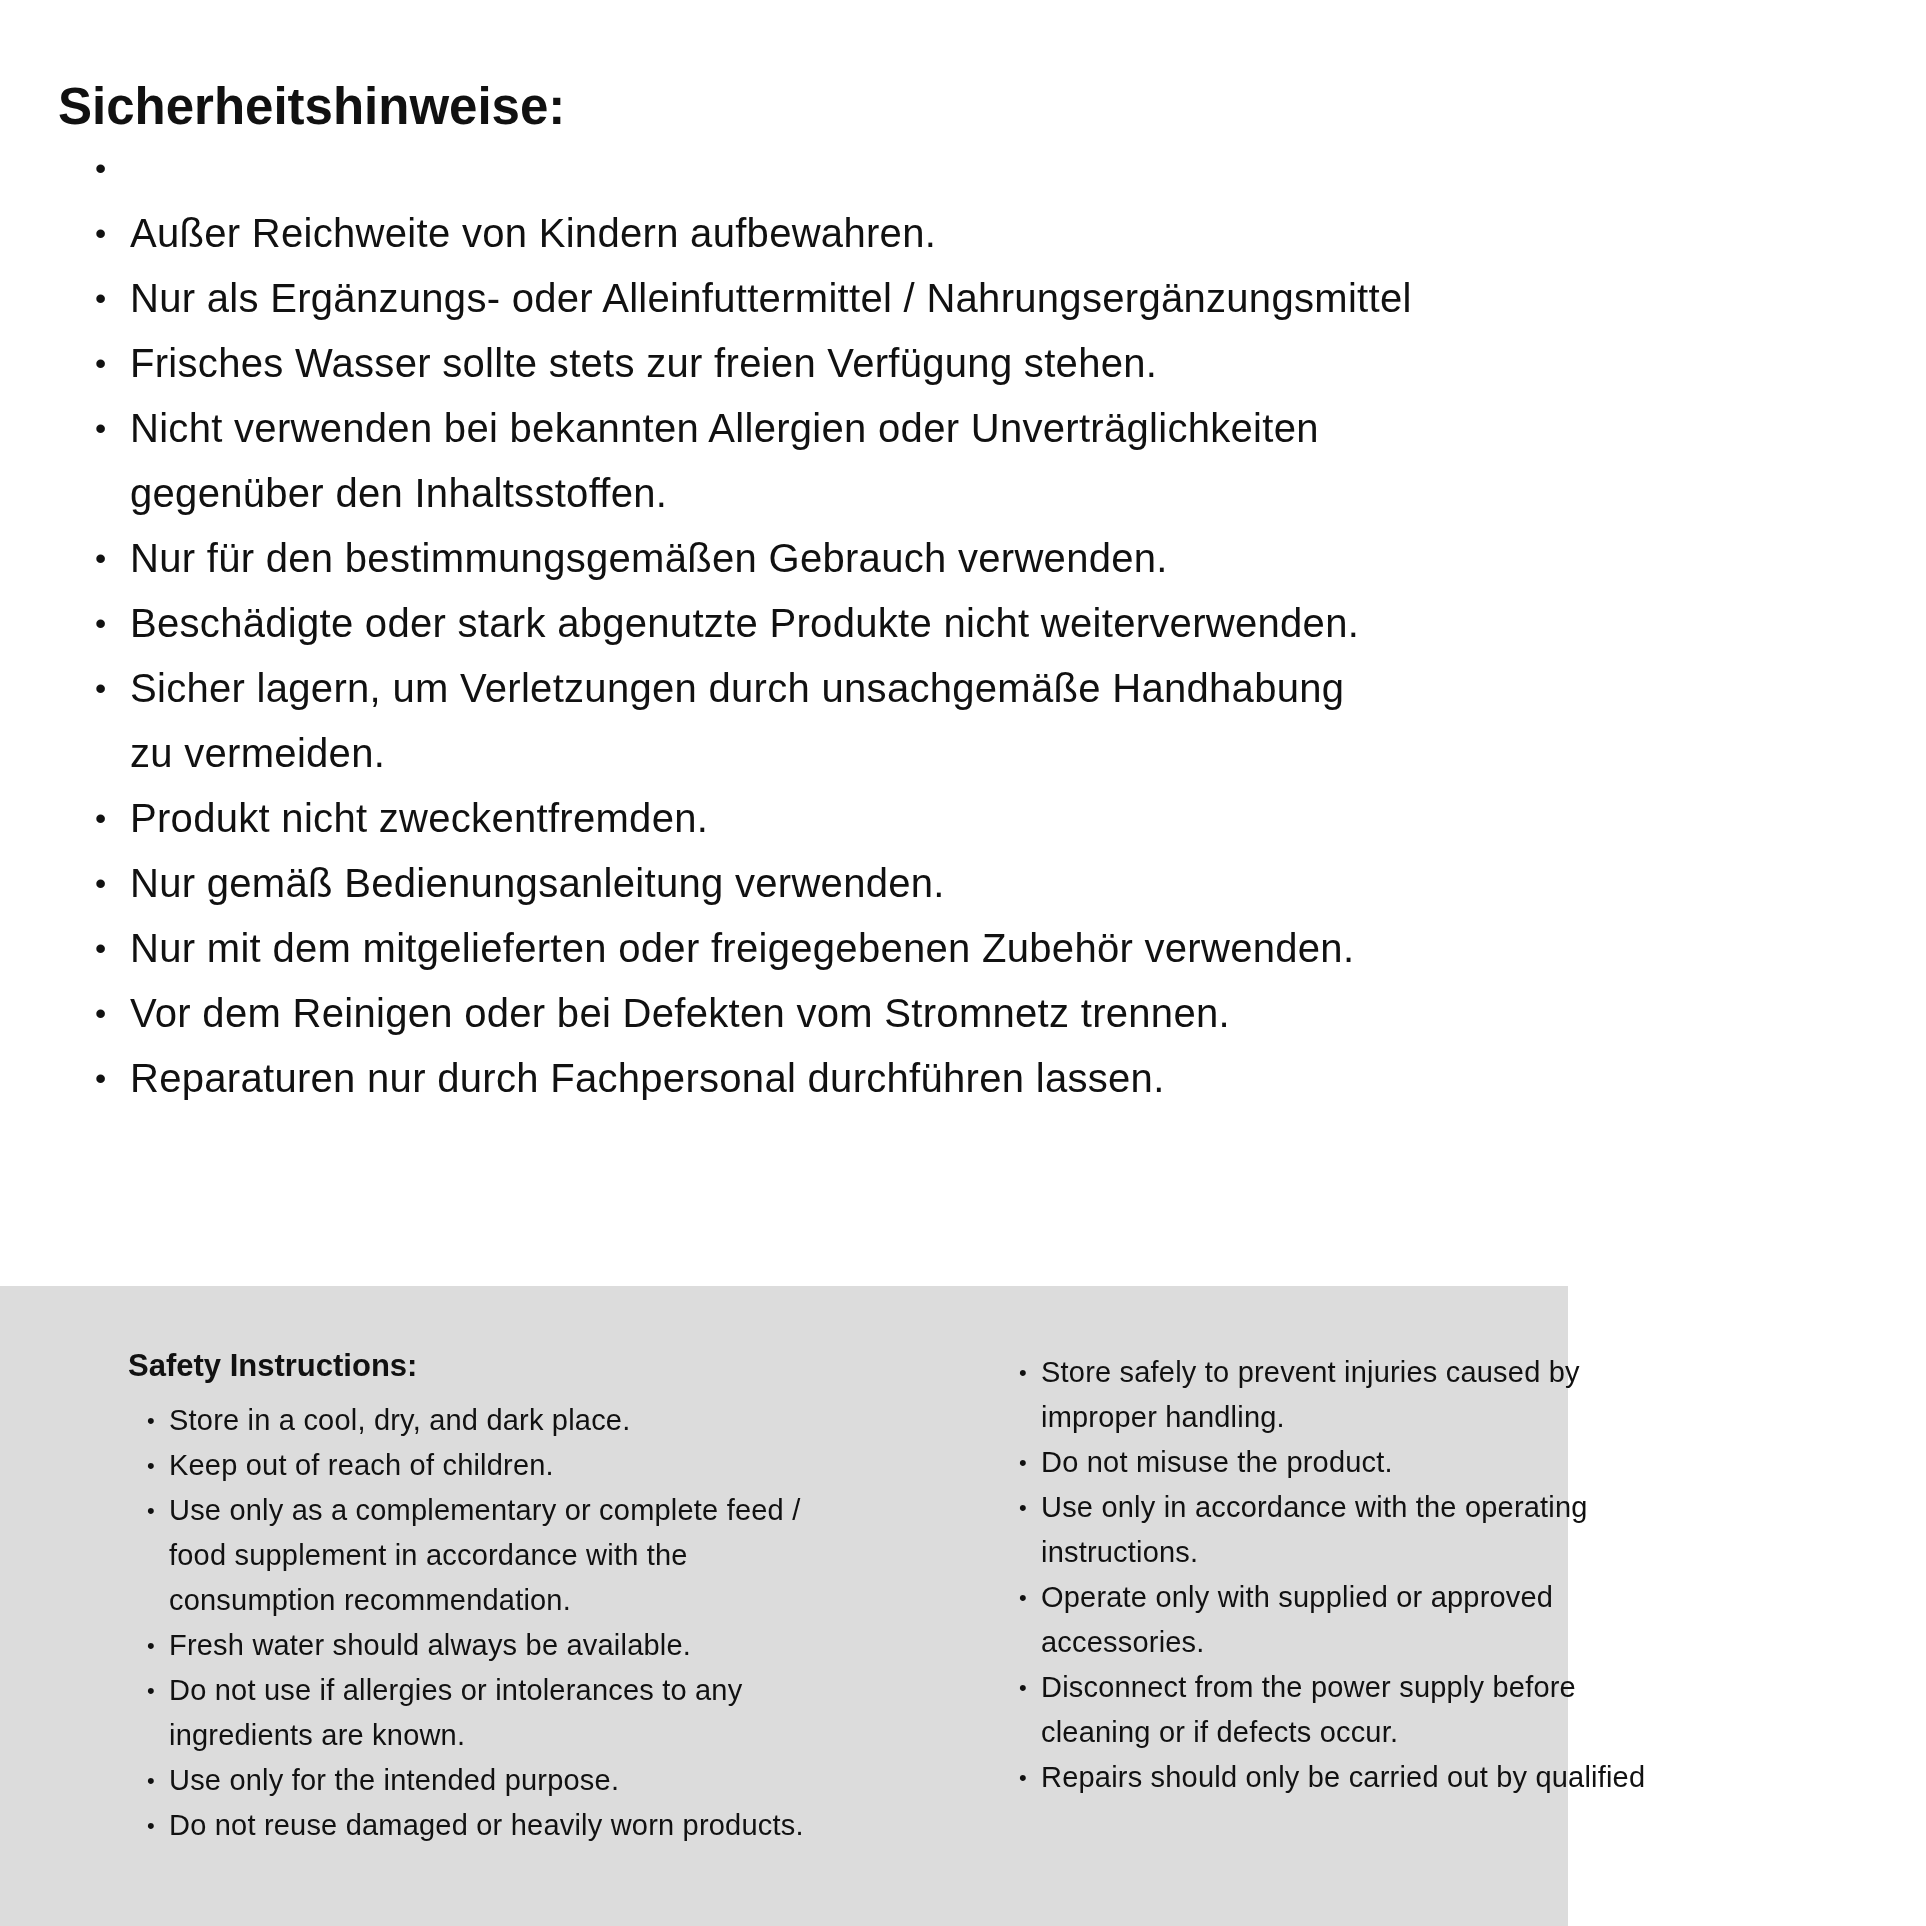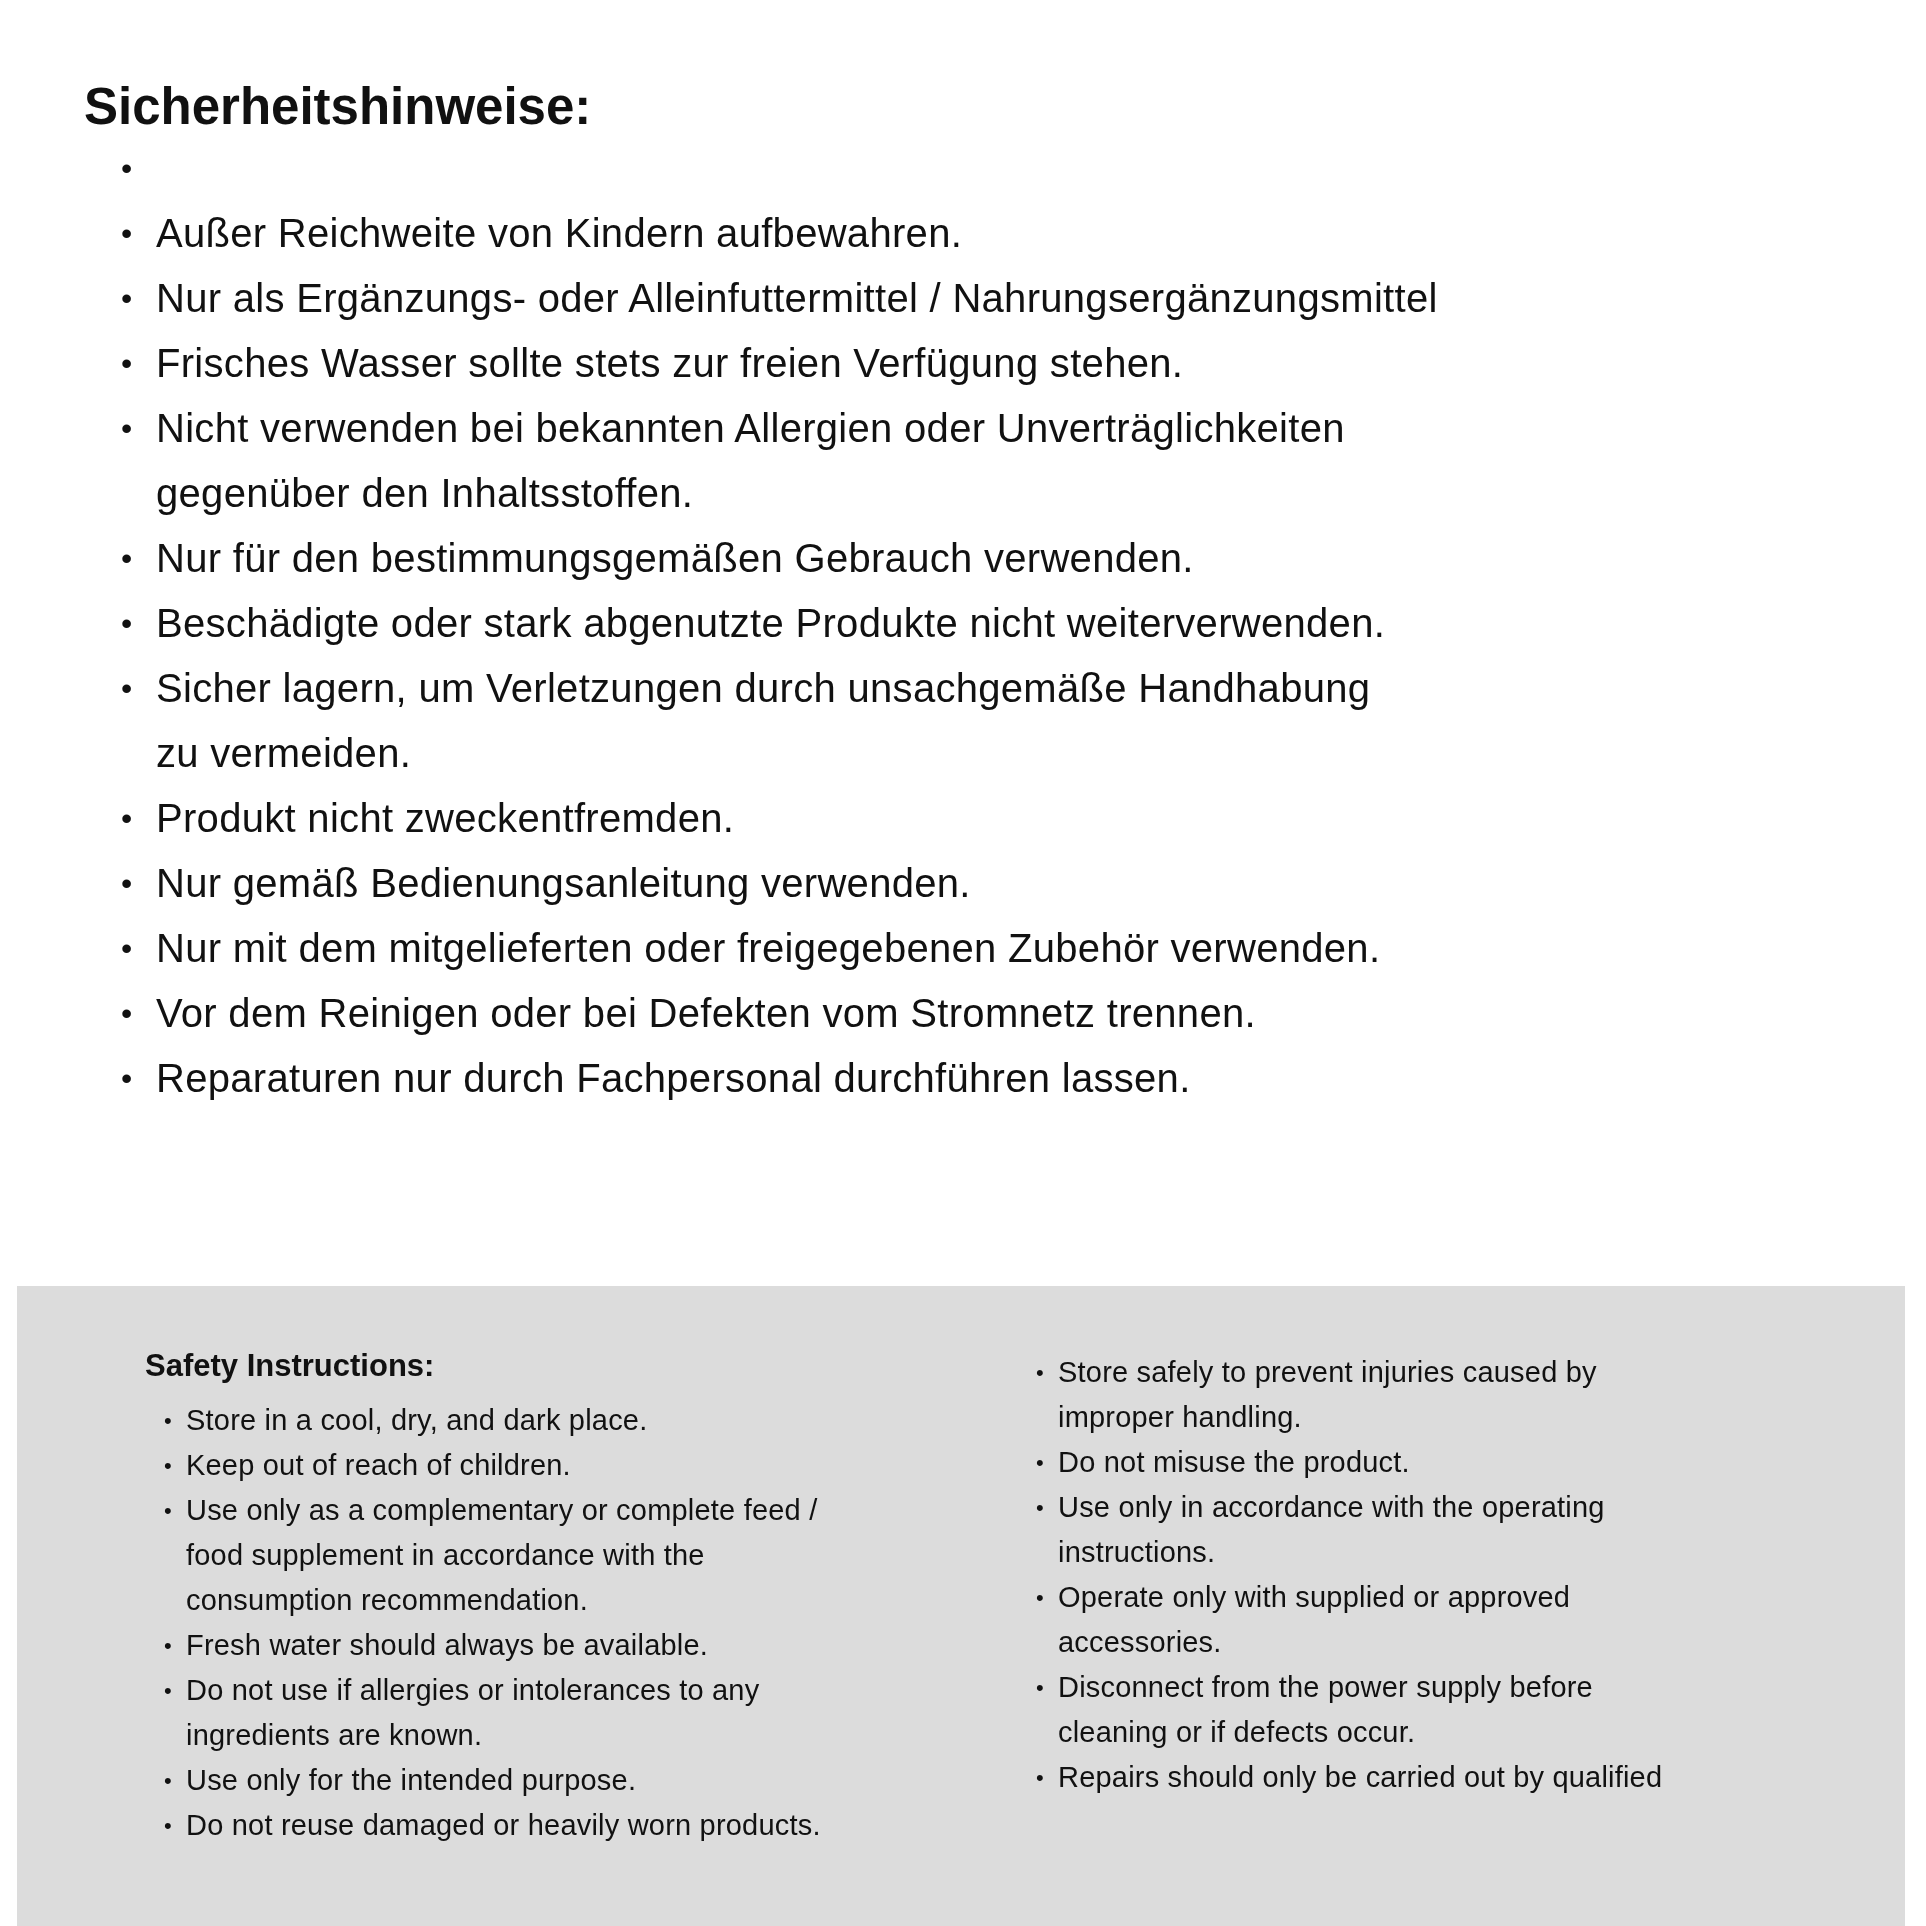--- a/index.html
+++ b/index.html
@@ -27,21 +27,21 @@
     background: var(--bg);
   }
 
   
   .de-section {
     position: absolute;
     top: 0; left: 0;
     width: 1926px;
     height: 1286px;
     background: var(--bg);
-    padding: 77px 77px 0 84px;
+    padding: 77px 77px 0 58px;
   }
   .de-title {
     margin: 0;
     font-size: 51px;
     line-height: 59px;
     font-weight: 700;
     letter-spacing: 0px;
   }
   ul.blist {
     list-style: none;
@@ -60,22 +60,22 @@
   .de-list .bline {
     font-size: 40px;
     line-height: 65px;
     letter-spacing: 0.3px;
     white-space: nowrap;
   }
 
   
   .en-section {
     position: absolute;
-    top: 1286px; left: 17px;
-    width: 1888px;
+    top: 1286px; left: 0;
+    width: 1568px;
     height: 640px;
     background: var(--section-bg);
   }
   .en-col {
     position: absolute;
   }
   .en-col-left  { top: 62px;  left: 128px; width: 867px; }
   .en-col-right { top: 64px; left: 1000px; width: 899px; }
   .en-heading {
     margin: 0 0 14px 0;

